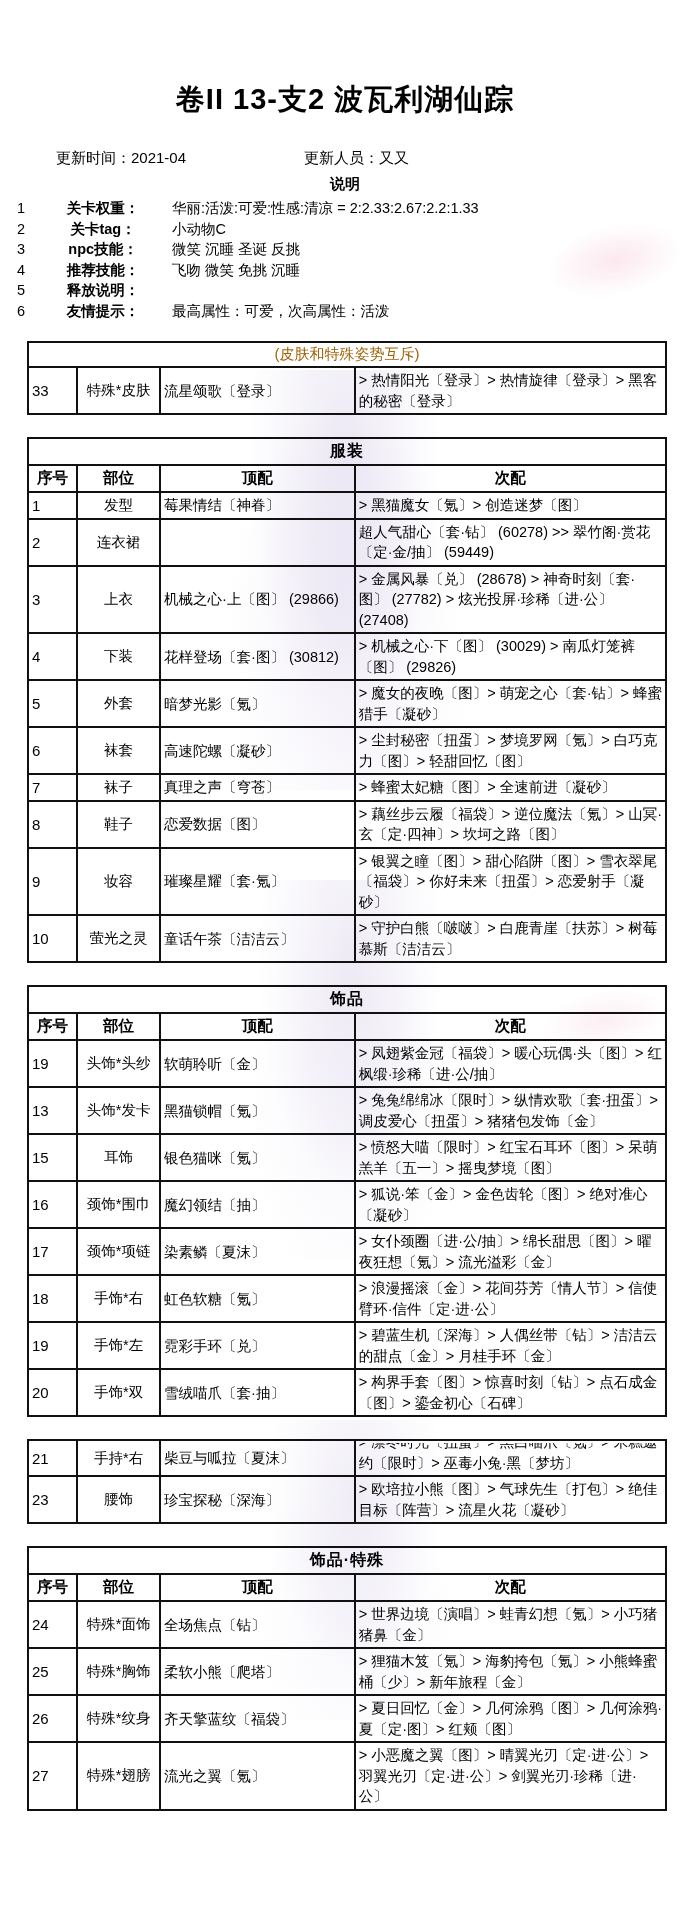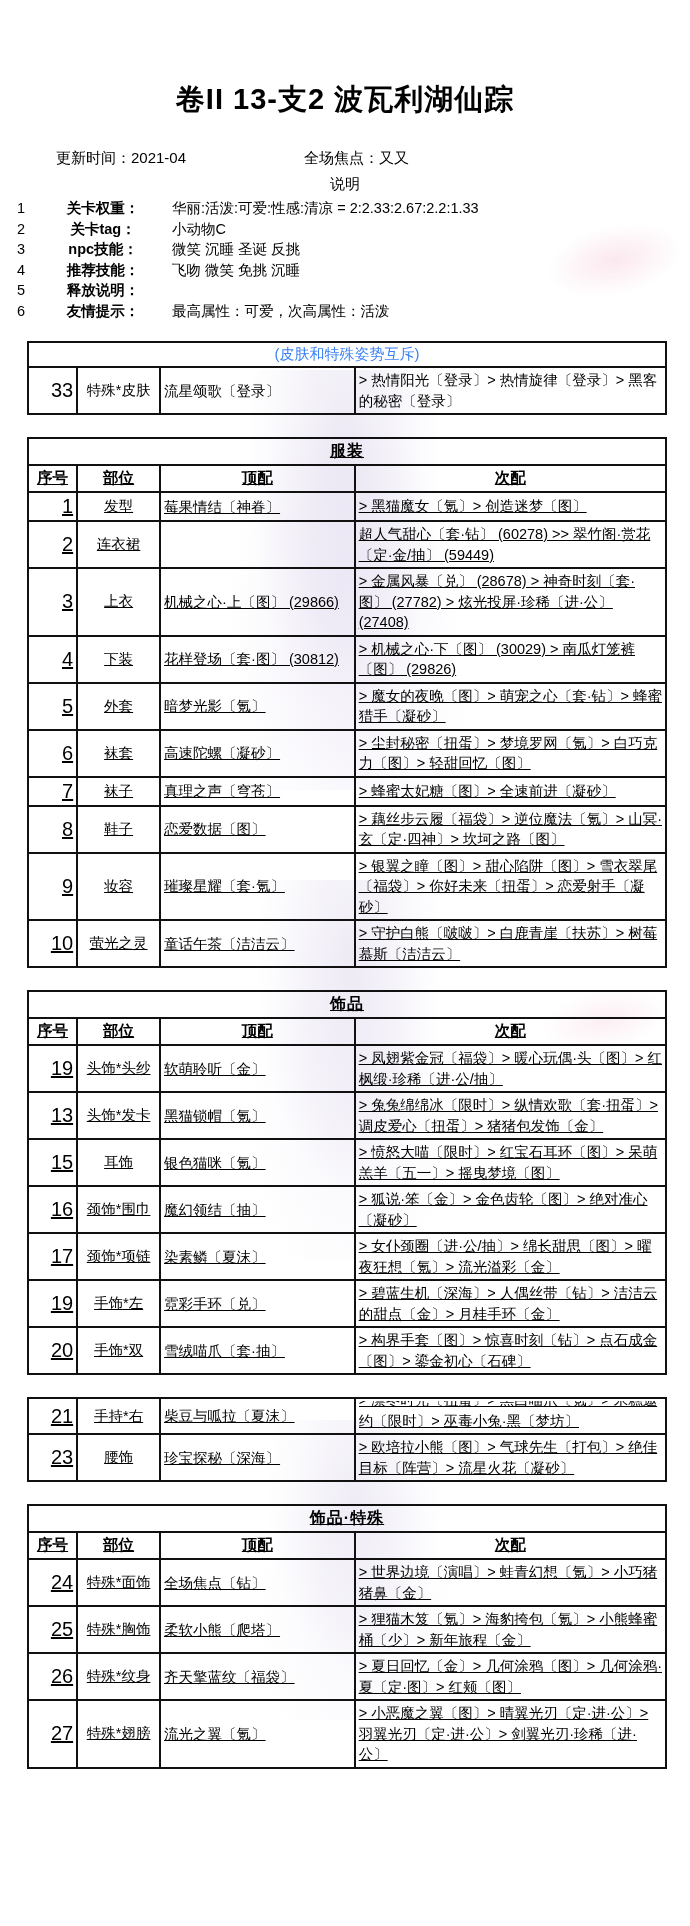--- a/index.html
+++ b/index.html
@@ -41,55 +41,55 @@
     font-weight:bold;letter-spacing:1px;
   }
   .meta{
     display:flex;
     margin-top:26px;
     font-size:15px;line-height:20px;
   }
   .meta .m1{margin-left:56px;}
   .meta .m2{margin-left:118px;}
   .notes-header{
-    text-align:center;font-weight:normal;font-size:15px;margin-top:6px;line-height:20px;
+    text-align:center;font-weight:bold;font-size:15px;margin-top:6px;line-height:20px;
   }
   .notes{margin-top:4px;}
   .note-row{
     display:grid;grid-template-columns:42px 122px 1fr;
     font-size:14.5px;line-height:20.5px;
   }
   .note-no{text-align:center;}
   .note-label{text-align:center;white-space:pre;font-weight:bold;}
   .note-value{padding-left:8px;}
 
   .tables{margin-top:20px;}
   table.grid{
     width:640px;
     margin:0 0 0 27px;
     border-collapse:collapse;
     table-layout:fixed;
     font-size:14.5px;
   }
-  table.grid + table.grid{margin-top:22px;text-decoration:underline;}
+  table.grid + table.grid{margin-top:22px;}
   table.grid.plain{margin-top:5px;}
   table.grid td,table.grid th{
     border:2px solid #111;
     padding:2px 3px;
     vertical-align:middle;
   }
   td.t-title{
     text-align:center;font-weight:bold;font-size:16px;
     padding:12px 0;letter-spacing:1px;
   }
   th.h{
     text-align:center;font-weight:bold;font-size:15.5px;
     padding:10px 0;
   }
-  td.c-no{text-align:right;font-size:20px;}
+  td.c-no{text-align:left;font-size:15px;}
   td.c-part{text-align:center;white-space:nowrap;}
   td.c-top{text-align:left;padding-left:4px;line-height:20px;}
   td.c-next{text-align:left;padding-left:4px;line-height:20.5px;}
   td.c-next .inner{display:block;}
   tr.clipped td.c-next .wrap{overflow:hidden;}
   tr.clipped td.c-next .inner{margin-top:-11px;}
   td.skin-note{
     color:#e60000;
     text-align:center;
     padding:4px 38% 4px 0;
@@ -104,21 +104,21 @@
   <div class="wm wm-girl2"></div>
   <div class="wm wm-girl3"></div>
   <div class="wm wm-stamp1"></div>
   <div class="wm wm-stamp2"></div>
 
   <div class="content">
     <h1 class="title">卷II 13-支2 波瓦利湖仙踪</h1>
 
     <div class="meta">
       <span class="m1"><span>更新时间：</span><span>2021-04</span></span>
-      <span class="m2"><span>全场焦点：</span><span>又又</span></span>
+      <span class="m2"><span>更新人员：</span><span>又又</span></span>
     </div>
 
     <div class="notes-header">说明</div>
     <div class="notes" id="notes">
         <div class="note-row">
           <span class="note-no">1</span>
           <span class="note-label">关卡权重：</span>
           <span class="note-value">华丽:活泼:可爱:性感:清凉 = 2:2.33:2.67:2.2:1.33</span>
         </div>
         <div class="note-row">
@@ -151,21 +151,21 @@
     <div class="tables" id="tables">
         <table class="grid">
           <colgroup>
             <col style="width: 7.7%;">
             <col style="width: 13%;">
             <col style="width: 30.5%;">
             <col style="width: 48.8%;">
           </colgroup>
           <tbody>
             <tr>
-              <td class="skin-note" colspan="4" style="color: #3b82f6; margin-left: 44px;">(皮肤和特殊姿势互斥)</td>
+              <td class="skin-note" colspan="4" style="color: #a16207; margin-left: 44px;">(皮肤和特殊姿势互斥)</td>
             </tr>
             <tr>
               <td class="c-no">33</td>
               <td class="c-part">特殊*皮肤</td>
               <td class="c-top">流星颂歌〔登录〕</td>
               <td class="c-next">
                 <div class="wrap">
                   <span class="inner">&gt; 热情阳光〔登录〕&gt; 热情旋律〔登录〕&gt; 黑客的秘密〔登录〕</span>
                 </div>
               </td>
@@ -348,20 +348,30 @@
                 </div>
               </td>
             </tr>
             <tr>
               <td class="c-no">17</td>
               <td class="c-part">颈饰*项链</td>
               <td class="c-top">染素鳞〔夏沫〕</td>
               <td class="c-next">
                 <div class="wrap">
                   <span class="inner">&gt; 女仆颈圈〔进·公/抽〕&gt; 绵长甜思〔图〕&gt; 曜夜狂想〔氪〕&gt; 流光溢彩〔金〕</span>
+                </div>
+              </td>
+            </tr>
+            <tr>
+              <td class="c-no">18</td>
+              <td class="c-part">手饰*右</td>
+              <td class="c-top">虹色软糖〔氪〕</td>
+              <td class="c-next">
+                <div class="wrap">
+                  <span class="inner">&gt; 浪漫摇滚〔金〕&gt; 花间芬芳〔情人节〕&gt; 信使臂环·信件〔定·进·公〕</span>
                 </div>
               </td>
             </tr>
             <tr>
               <td class="c-no">19</td>
               <td class="c-part">手饰*左</td>
               <td class="c-top">霓彩手环〔兑〕</td>
               <td class="c-next">
                 <div class="wrap">
                   <span class="inner">&gt; 碧蓝生机〔深海〕&gt; 人偶丝带〔钻〕&gt; 洁洁云的甜点〔金〕&gt; 月桂手环〔金〕</span>

